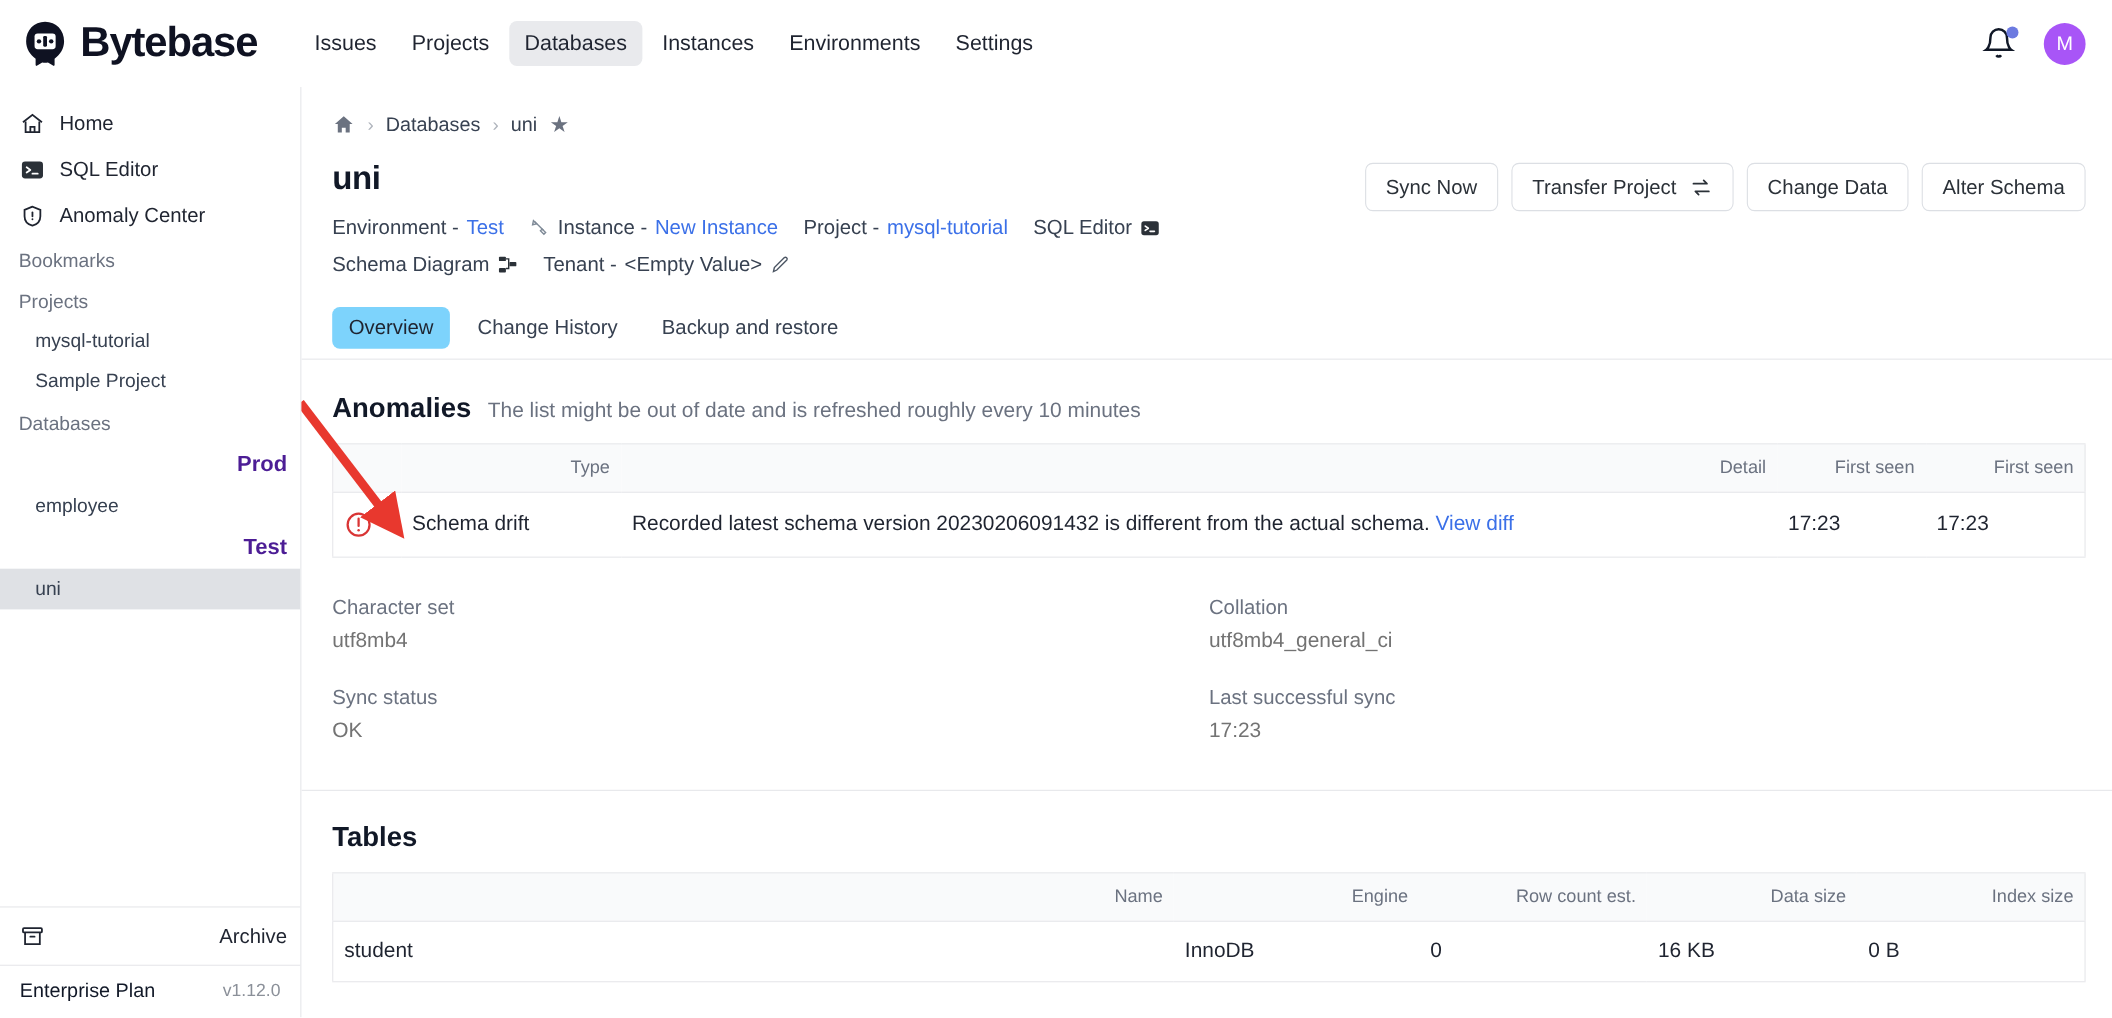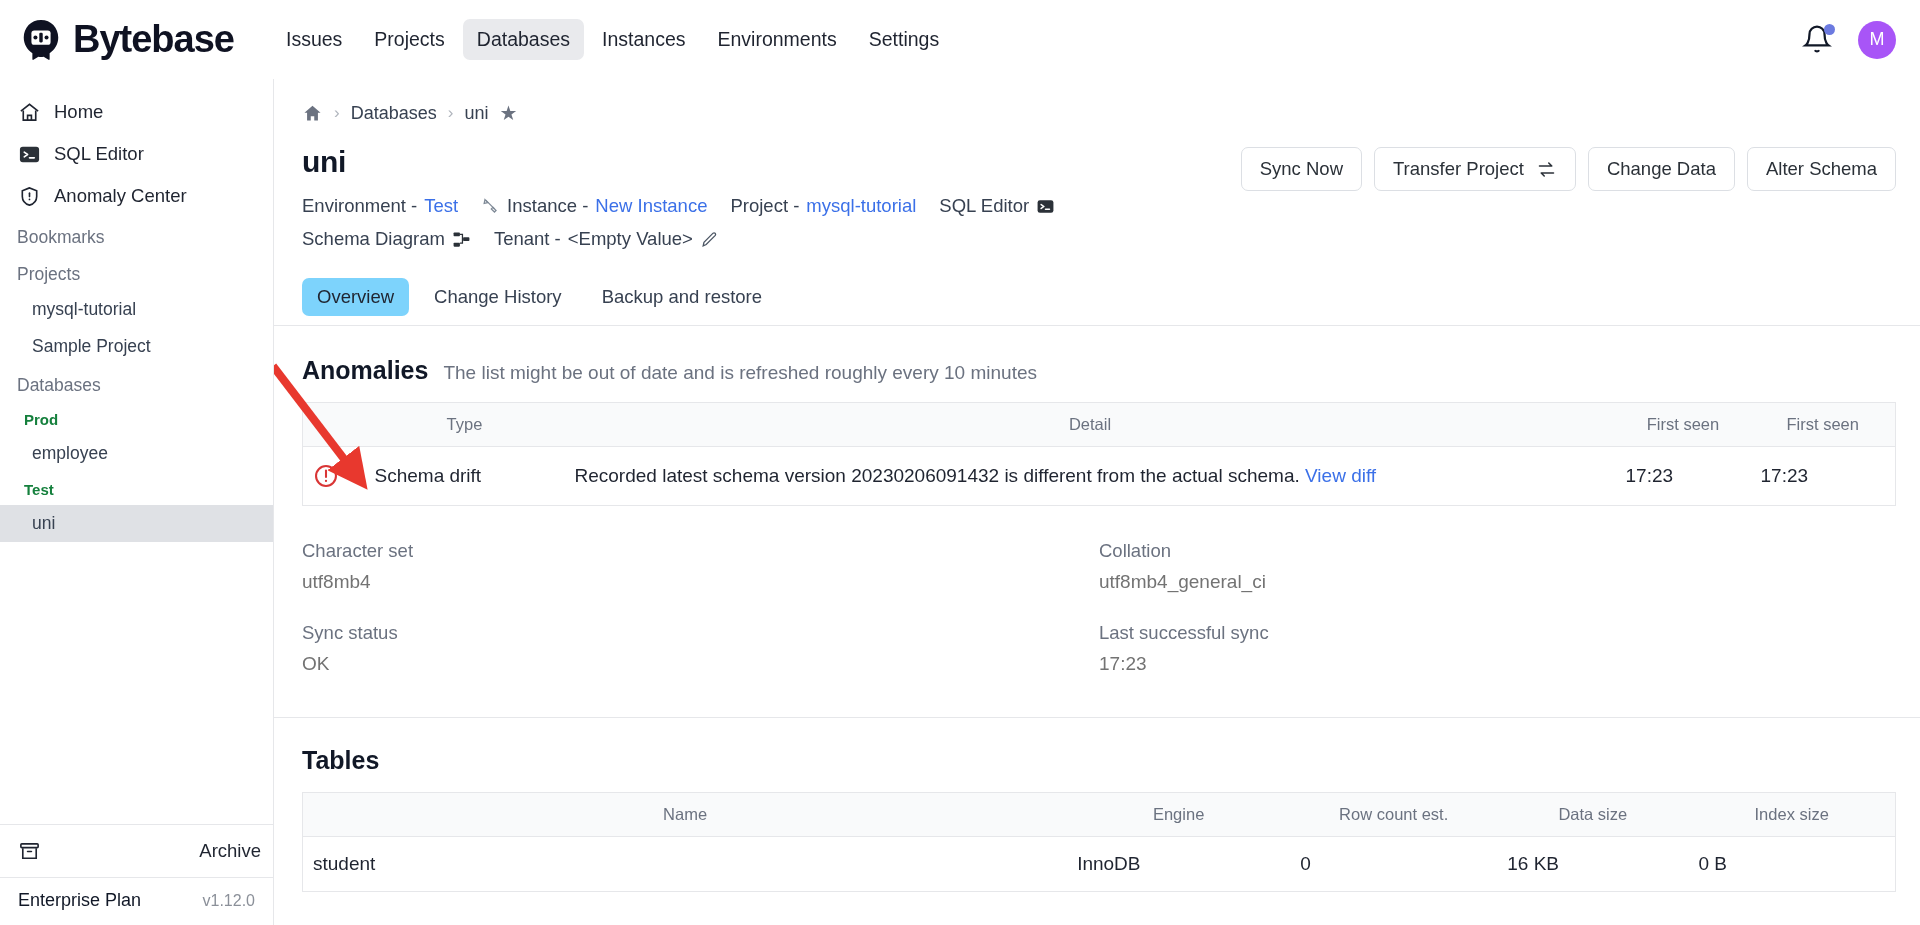--- a/index.html
+++ b/index.html
@@ -73,22 +73,23 @@
   .sb-icon { width: 24px; height: 24px; display: flex; align-items: center; justify-content: center; flex: 0 0 24px; }
   .sb-section {
     font-size: 17.5px; color: #6b7280;
     padding: 10px 12px 6px 17px;
   }
   .sb-sub {
     font-size: 17.5px; color: #374151;
     padding: 8px 12px 8px 32px; cursor: pointer;
   }
   .sb-group {
-    font-size: 15px; color: #15803d; font-weight: 700;
+    font-size: 20px; color: #4c1d95; font-weight: 700;
     padding: 9px 12px 7px 24px;
+    text-align: right;
   }
   .sb-sub.selected { background: #dfe1e5; }
   .sb-footer { border-top: 1px solid #e6e7ea; }
   .plan-row {
     display: flex; align-items: center;
     padding: 12px 18px 14px 18px;
     border-top: 1px solid #e6e7ea;
   }
   .plan-name { font-size: 18px; color: #111827; }
   .plan-ver { margin-left: auto; font-size: 16px; color: #8b9099; }
@@ -133,21 +134,21 @@
   .tab.active { background: #7dd3fc; color: #1f2430; }
   .tab-underline { border-bottom: 1px solid #e6e7ea; margin-top: 9px; margin-left: -28px; margin-right: -24px; }
 
   .sec-head { display: flex; align-items: baseline; gap: 15px; margin-top: 30px; }
   .sec-title { font-size: 25px; font-weight: 700; color: #111827; }
   .sec-note { font-size: 19px; color: #6b7280; }
 
   table.grid { width: 100%; border-collapse: collapse; margin-top: 17px; }
   table.grid thead th {
     background: #f9fafb; color: #6b7280; font-size: 16.5px; font-weight: 400;
-    text-align: center; padding: 12px 10px; border-top: 1px solid #e6e7ea;
+    text-align: right; padding: 12px 10px; border-top: 1px solid #e6e7ea;
     border-bottom: 1px solid #e6e7ea;
   }
   table.grid tbody td {
     font-size: 19px; color: #1f2430; padding: 16px 10px;
     border-bottom: 1px solid #e6e7ea;
   }
   .anom-table { border-left: 1px solid #e6e7ea; border-right: 1px solid #e6e7ea; }
   .col-icon { width: 62px; }
   .warn-icon { width: 26px; height: 26px; display: block; }
   .link { color: #3b70e8; cursor: pointer; }

